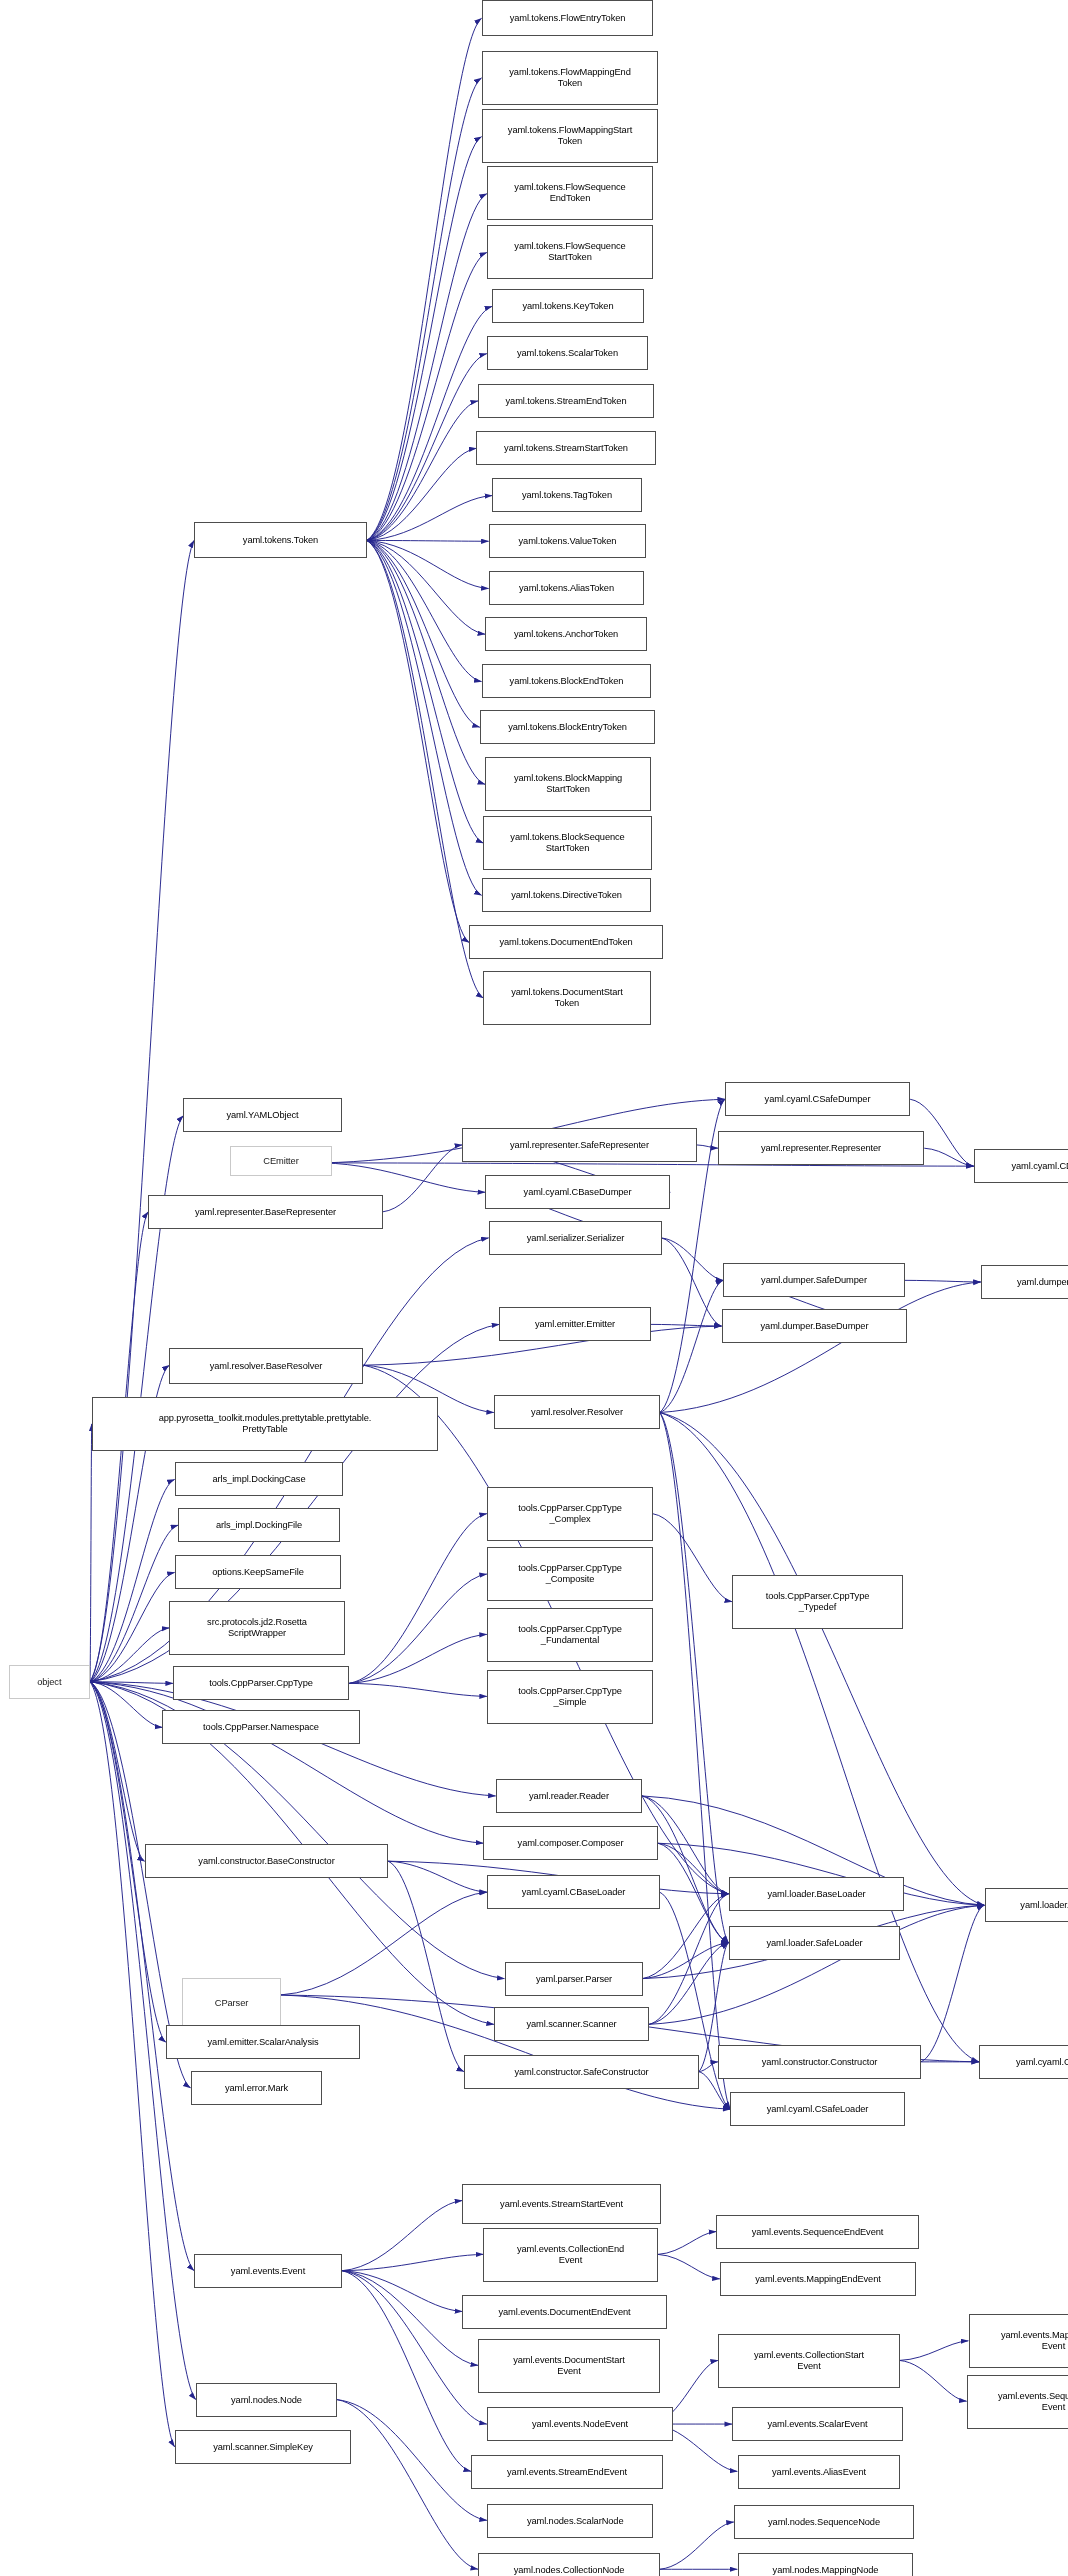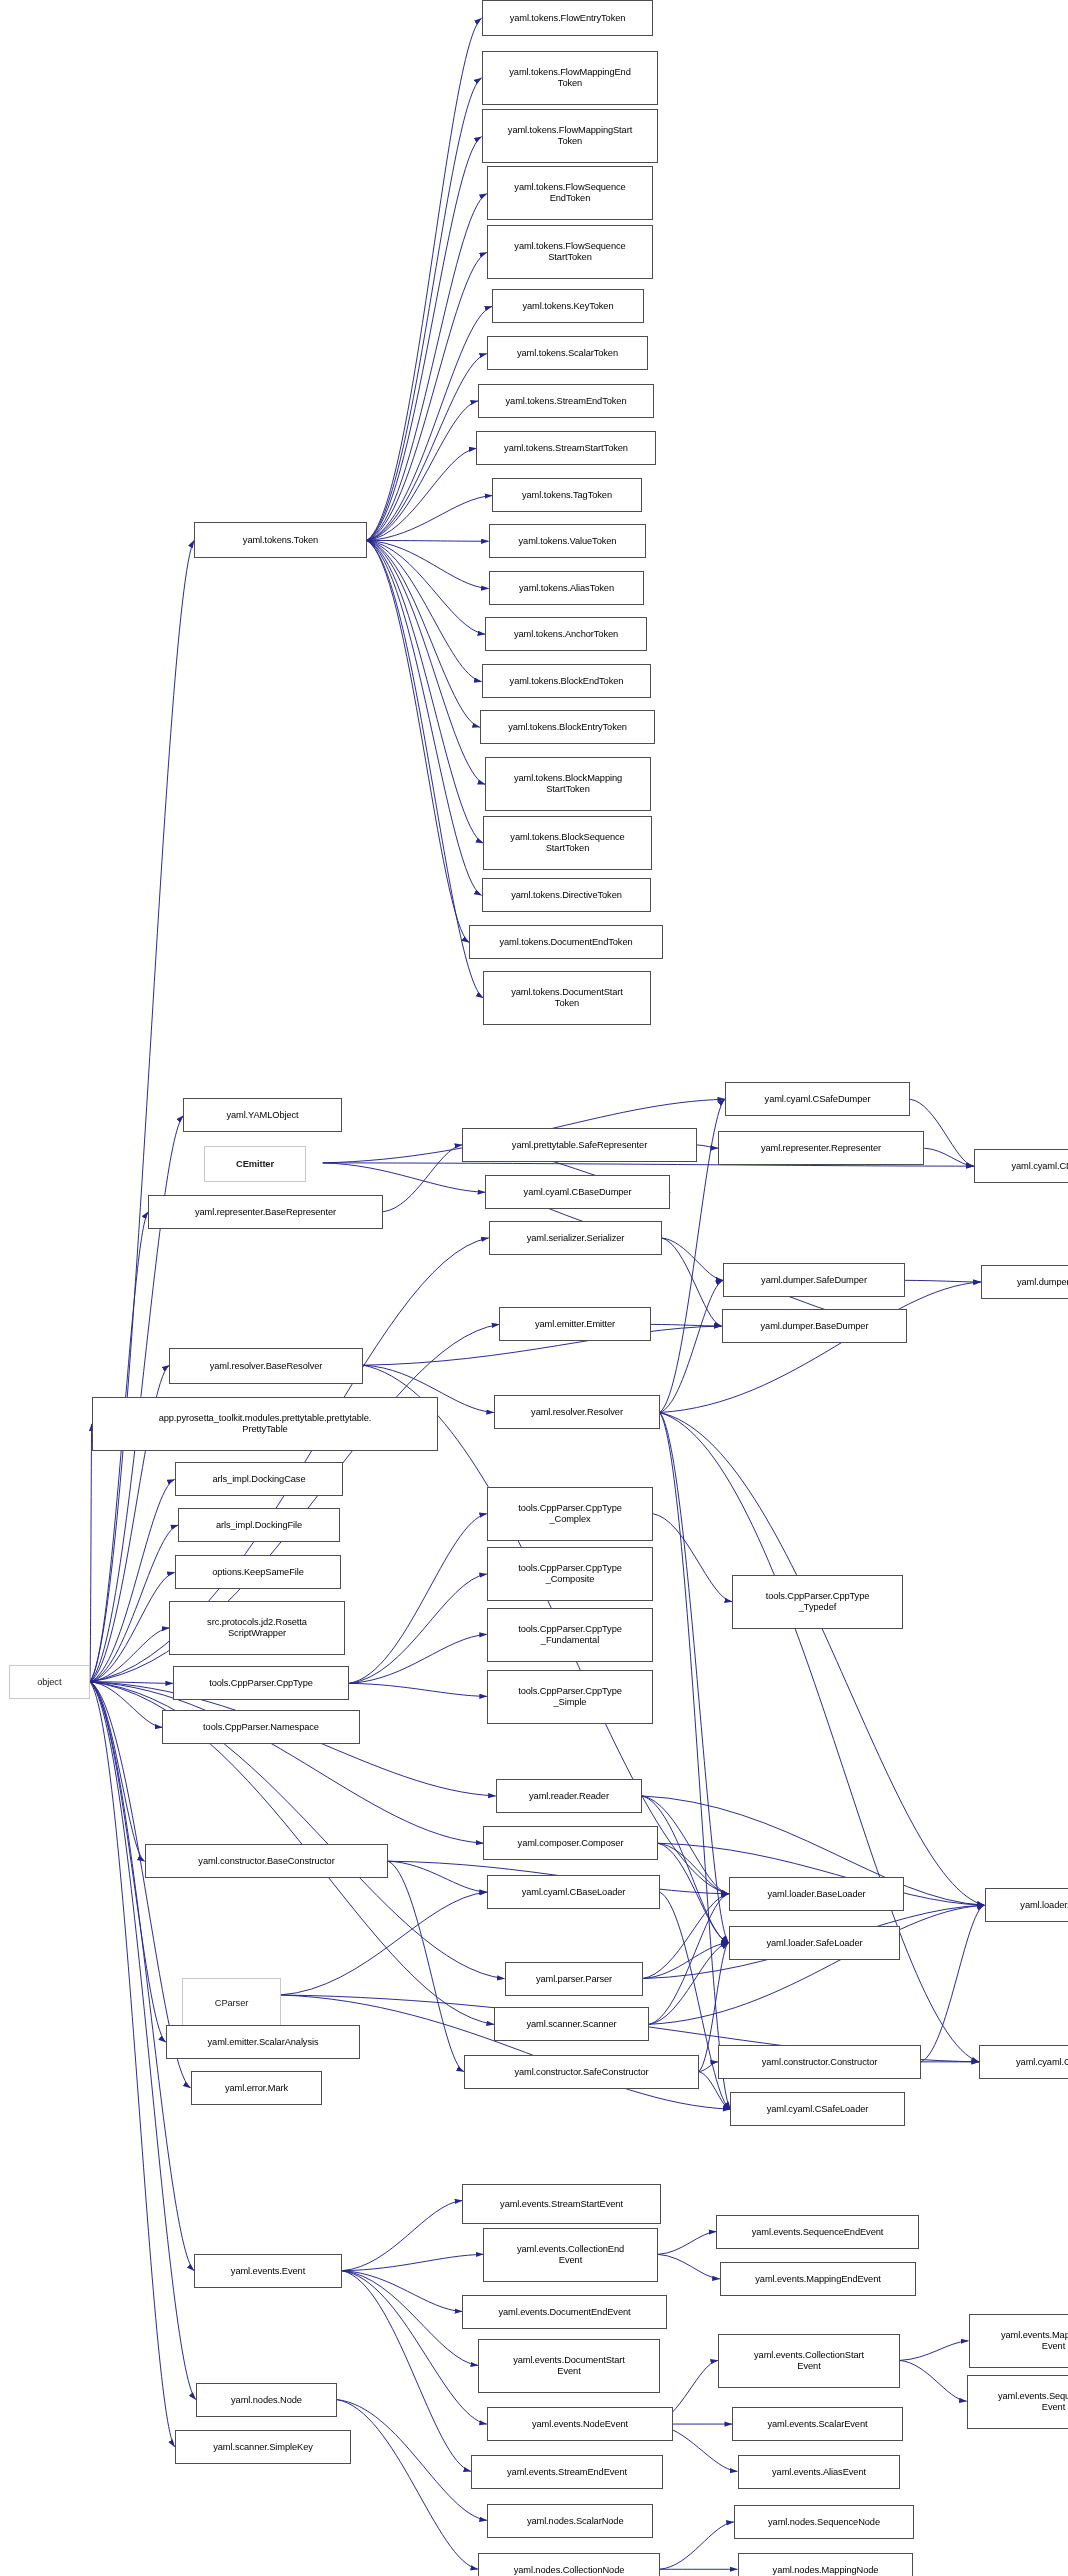--- a/index.html
+++ b/index.html
@@ -173,40 +173,40 @@
     <div class="node" style="left: 485px; top: 757px; width: 166px; height: 54px;">yaml.tokens.BlockMapping
 StartToken</div>
     <div class="node" style="left: 483px; top: 816px; width: 169px; height: 54px;">yaml.tokens.BlockSequence
 StartToken</div>
     <div class="node" style="left: 482px; top: 878px; width: 169px; height: 34px;">yaml.tokens.DirectiveToken</div>
     <div class="node" style="left: 469px; top: 925px; width: 194px; height: 34px;">yaml.tokens.DocumentEndToken</div>
     <div class="node" style="left: 483px; top: 971px; width: 168px; height: 54px;">yaml.tokens.DocumentStart
 Token</div>
     <div class="node" style="left: 194px; top: 522px; width: 173px; height: 36px;">yaml.tokens.Token</div>
     <div class="node" style="left: 183px; top: 1098px; width: 159px; height: 34px;">yaml.YAMLObject</div>
-    <div class="node grey" style="left: 204px; top: 1146px; width: 102px; height: 36px; font-weight: bold;">CEmitter</div>
+    <div class="node grey" style="left: 230px; top: 1146px; width: 102px; height: 30px;">CEmitter</div>
     <div class="node" style="left: 148px; top: 1195px; width: 235px; height: 34px;">yaml.representer.BaseRepresenter</div>
     <div class="node" style="left: 92px; top: 1397px; width: 346px; height: 54px;">app.pyrosetta_toolkit.modules.prettytable.prettytable.
 PrettyTable</div>
     <div class="node" style="left: 175px; top: 1462px; width: 168px; height: 34px;">arls_impl.DockingCase</div>
     <div class="node" style="left: 178px; top: 1508px; width: 162px; height: 34px;">arls_impl.DockingFile</div>
     <div class="node" style="left: 175px; top: 1555px; width: 166px; height: 34px;">options.KeepSameFile</div>
     <div class="node" style="left: 169px; top: 1601px; width: 176px; height: 54px;">src.protocols.jd2.Rosetta
 ScriptWrapper</div>
     <div class="node" style="left: 173px; top: 1666px; width: 176px; height: 34px;">tools.CppParser.CppType</div>
     <div class="node" style="left: 162px; top: 1710px; width: 198px; height: 34px;">tools.CppParser.Namespace</div>
     <div class="node" style="left: 145px; top: 1844px; width: 243px; height: 34px;">yaml.constructor.BaseConstructor</div>
     <div class="node grey" style="left: 182px; top: 1978px; width: 99px; height: 50px;">CParser</div>
     <div class="node" style="left: 166px; top: 2025px; width: 194px; height: 34px;">yaml.emitter.ScalarAnalysis</div>
     <div class="node" style="left: 191px; top: 2071px; width: 131px; height: 34px;">yaml.error.Mark</div>
     <div class="node" style="left: 194px; top: 2254px; width: 148px; height: 34px;">yaml.events.Event</div>
     <div class="node" style="left: 196px; top: 2383px; width: 141px; height: 34px;">yaml.nodes.Node</div>
     <div class="node" style="left: 175px; top: 2430px; width: 176px; height: 34px;">yaml.scanner.SimpleKey</div>
     <div class="node grey" style="left: 8.8px; top: 1665px; width: 81px; height: 34px;">object</div>
-    <div class="node" style="left: 462px; top: 1128px; width: 235px; height: 34px;">yaml.prettytable.SafeRepresenter</div>
+    <div class="node" style="left: 462px; top: 1128px; width: 235px; height: 34px;">yaml.representer.SafeRepresenter</div>
     <div class="node" style="left: 485px; top: 1175px; width: 185px; height: 34px;">yaml.cyaml.CBaseDumper</div>
     <div class="node" style="left: 489px; top: 1221px; width: 173px; height: 34px;">yaml.serializer.Serializer</div>
     <div class="node" style="left: 499px; top: 1307px; width: 152px; height: 34px;">yaml.emitter.Emitter</div>
     <div class="node" style="left: 169px; top: 1348px; width: 194px; height: 36px;">yaml.resolver.BaseResolver</div>
     <div class="node" style="left: 494px; top: 1395px; width: 166px; height: 34px;">yaml.resolver.Resolver</div>
     <div class="node" style="left: 718px; top: 1131px; width: 206px; height: 34px;">yaml.representer.Representer</div>
     <div class="node" style="left: 725px; top: 1082px; width: 185px; height: 34px;">yaml.cyaml.CSafeDumper</div>
     <div class="node" style="left: 974px; top: 1149px; width: 162px; height: 34px;">yaml.cyaml.CDumper</div>
     <div class="node" style="left: 723px; top: 1263px; width: 182px; height: 34px;">yaml.dumper.SafeDumper</div>
     <div class="node" style="left: 722px; top: 1309px; width: 185px; height: 34px;">yaml.dumper.BaseDumper</div>

